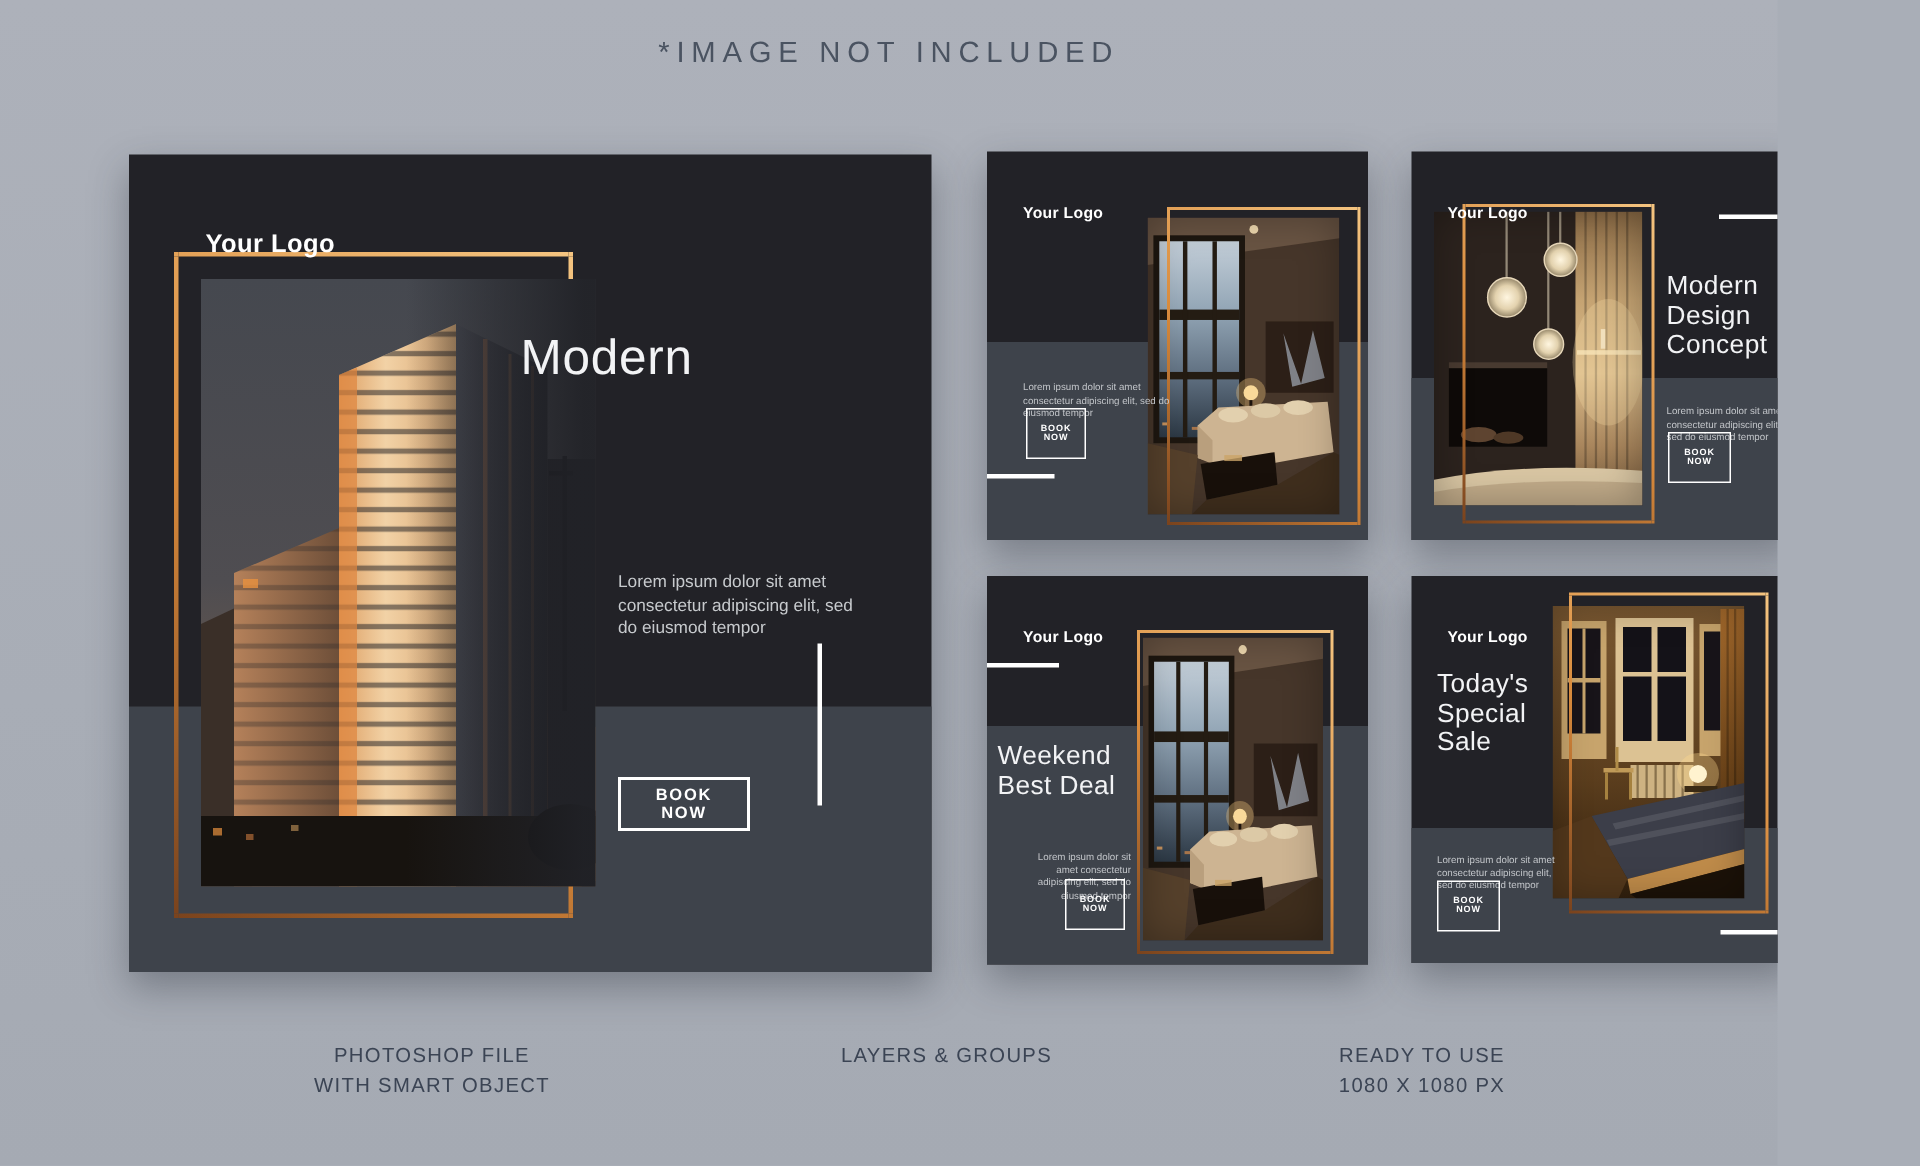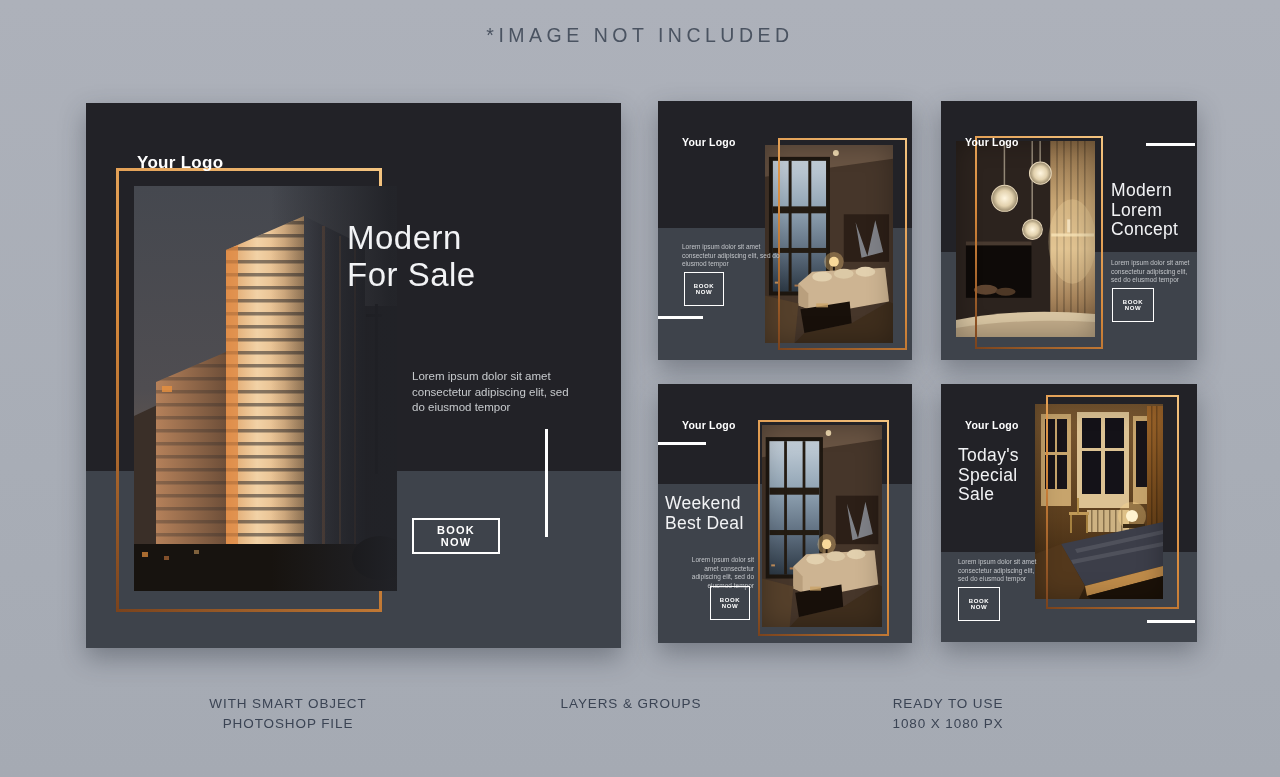--- a/index.html
+++ b/index.html
@@ -1,32 +1,32 @@
 <!DOCTYPE html>
 <html><head>
 <meta charset="utf-8">
 <style>
   html,body{margin:0;padding:0;background:#a9aeb7;}
-  .stage{position:relative;width:1280px;height:777px;overflow:hidden;
+  .stage{position:relative;width:1185px;height:777px;overflow:hidden;
          background:linear-gradient(180deg,#adb1ba 0%,#a8adb6 60%,#a5aab3 100%);
          font-family:"Liberation Sans",sans-serif;}
   .disclaimer{position:absolute;top:24px;left:0;right:0;text-align:center;
               font-size:19.5px;letter-spacing:4.5px;color:#4a5361;font-weight:500;}
   .card{position:absolute;background:#222227;box-shadow:0 10px 24px rgba(40,44,54,.38);}
   .light-sect{position:absolute;left:0;right:0;bottom:0;background:#3e434b;}
   .logo{position:absolute;color:#fff;font-weight:700;z-index:4;margin-top:20px;}
   .frame{position:absolute;border-style:solid;
          border-image:linear-gradient(40deg,#7a431d 0%,#d88a3c 45%,#f4c480 100%) 1;z-index:3;}
   .photo{position:absolute;overflow:hidden;z-index:2;}
   .photo svg{display:block;width:100%;height:100%;}
   .photo .vignette{position:absolute;inset:0;box-shadow:inset 0 0 26px rgba(0,0,0,.30);}
   .c-main .frame{z-index:1;}
   .title{position:absolute;font-weight:300;color:#f2f3f5;z-index:4;}
   .title span{display:block;}
-  .body{position:absolute;color:#c7cacd;z-index:4;}
+  .body{position:absolute;color:#c7cacd;z-index:4;margin-top:12px;}
   .vline,.hline{position:absolute;background:#fff;z-index:4;}
   .hline{height:3px;}
   .cta{position:absolute;display:flex;align-items:center;justify-content:center;
        background:transparent;color:#fff;font-weight:700;border:1px solid #fff;
        cursor:pointer;z-index:5;font-family:"Liberation Sans",sans-serif;padding:16px;text-align:center;}
   
   .c-main{left:86px;top:103px;width:535px;height:545px;}
   .c-main .light-sect{height:177px;}
   .c-main .logo{left:51px;top:30px;font-size:17px;letter-spacing:.3px;}
   .c-main .frame{left:30px;top:65px;width:260px;height:438px;border-width:3px;}
@@ -262,21 +262,20 @@
     <div class="logo">Your Logo</div>
     <div class="frame"></div>
     <div class="photo">
       <svg viewBox="0 0 263 405" preserveAspectRatio="none">
           <use href="#art-building"></use>
         </svg>
       <div class="shade"></div>
     </div>
     <div class="title">
       <span>Modern</span>
-      <span>For Sale</span>
     </div>
     <div class="body">Lorem ipsum dolor sit amet consectetur adipiscing elit, sed do eiusmod tempor</div>
     <div class="vline"></div>
     <button class="cta">BOOK NOW</button>
   </div>
 
   <div class="card small c-tm">
     <div class="light-sect"></div>
     <div class="logo">Your Logo</div>
     <div class="photo">
@@ -296,21 +295,21 @@
     <div class="logo">Your Logo</div>
     <div class="photo">
       <svg viewBox="0 0 140 195" preserveAspectRatio="none">
           <use href="#art-pendant"></use>
         </svg>
       <div class="vignette"></div>
     </div>
     <div class="frame"></div>
     <div class="title">
       <span>Modern</span>
-      <span>Lorem</span>
+      <span>Design</span>
       <span>Concept</span>
     </div>
     <div class="body">Lorem ipsum dolor sit amet consectetur adipiscing elit, sed do eiusmod tempor</div>
     <button class="cta">BOOK NOW</button>
     <div class="hline"></div>
   </div>
 
   <div class="card small c-bm">
     <div class="light-sect"></div>
     <div class="logo">Your Logo</div>
@@ -344,22 +343,22 @@
       <span>Today's</span>
       <span>Special</span>
       <span>Sale</span>
     </div>
     <div class="body">Lorem ipsum dolor sit amet consectetur adipiscing elit, sed do eiusmod tempor</div>
     <button class="cta">BOOK NOW</button>
     <div class="hline"></div>
   </div>
 
   <div class="caption" id="cap1">
+    <div>PHOTOSHOP FILE</div>
     <div>WITH SMART OBJECT</div>
-    <div>PHOTOSHOP FILE</div>
   </div>
   <div class="caption" id="cap2">
     <div>LAYERS &amp; GROUPS</div>
   </div>
   <div class="caption" id="cap3">
     <div>READY TO USE</div>
     <div>1080 X 1080 PX</div>
   </div>
 </div>
 

